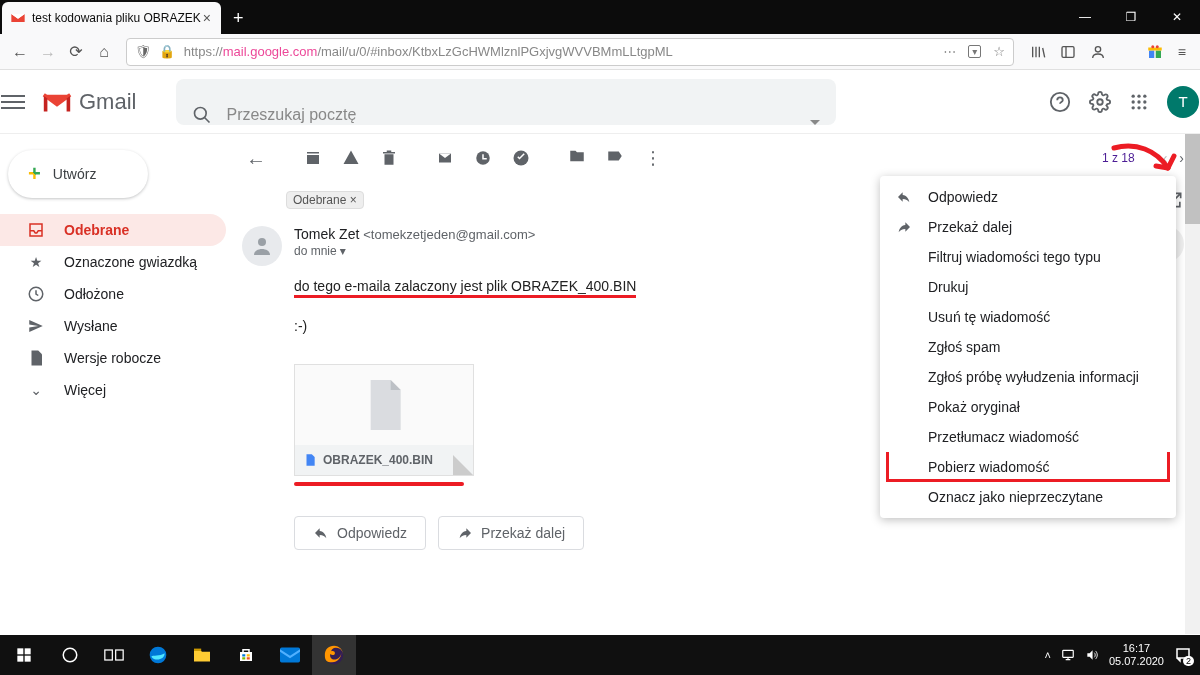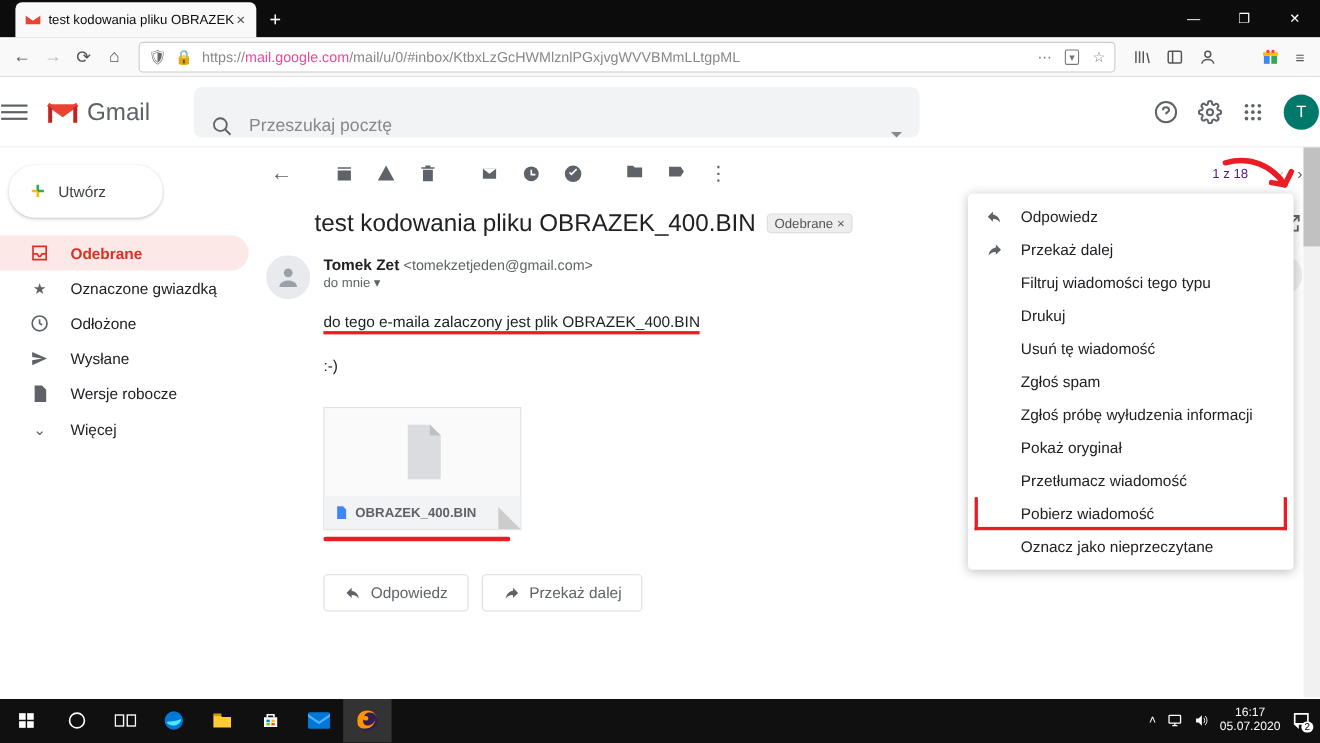--- a/index.html
+++ b/index.html
@@ -1,19 +1,19 @@
 <!DOCTYPE html>
 <html><head>
 <meta charset="utf-8">
 <style>
 html,body{margin:0;padding:0;font-family:Arial,"Helvetica Neue",sans-serif;font-size:14px;color:#202124;background:#fff;width:1200px;height:675px;overflow:hidden}
 *{box-sizing:border-box}
 
 .titlebar{height:34px;background:#0c0c0c;display:flex;align-items:flex-end}
-.tab{height:32px;background:#f9f9fa;color:#0c0c0c;display:flex;align-items:center;padding:0 8px;border-top-left-radius:6px;border-top-right-radius:6px;min-width:190px;max-width:220px;font-size:12px;margin-left:14px}
+.tab{height:32px;background:#f9f9fa;color:#0c0c0c;display:flex;align-items:center;padding:0 8px;border-top-left-radius:6px;border-top-right-radius:6px;min-width:190px;max-width:220px;font-size:12px;margin-left:2px}
 .tab .favicon{width:16px;height:16px;margin-right:6px;display:inline-flex;align-items:center;justify-content:center}
 .tab .title{flex:1;white-space:nowrap;overflow:hidden;text-overflow:ellipsis}
 .tab .close{font-size:14px;color:#555;padding:0 2px}
 .titlebar .newtab{color:#fff;font-size:18px;padding:0 12px;height:32px;display:flex;align-items:center}
 .titlebar .spacer{flex:1}
 .win-controls{display:flex;height:34px;color:#fff}
 .win-controls div{width:46px;display:flex;align-items:center;justify-content:center;font-size:12px}
 .url-bar{height:36px;background:#f9f9fa;border-bottom:1px solid #e0e0e0;display:flex;align-items:center;padding:0 6px}
 .url-bar .navbtn{width:28px;height:28px;display:flex;align-items:center;justify-content:center;color:#555;font-size:16px;border-radius:4px}
 .url-bar .navbtn.disabled{color:#bbb}
@@ -48,21 +48,21 @@
 .toolbar .tb-sep{width:14px}
 .toolbar .counter{margin-left:auto;font-size:12px;color:#4c1d95}
 .toolbar .pager{display:flex;gap:12px;margin-left:16px;color:#bbb}
 .subject-row{display:flex;align-items:center;padding:8px 0 8px 60px}
 .subject{font-size:22px;color:#202124;margin-right:10px}
 .chip{background:#eee;border:1px solid #ddd;border-radius:4px;padding:1px 6px;font-size:12px;color:#555}
 .subject-actions{margin-left:auto;display:flex;gap:16px;color:#5f6368}
 .msg-head{display:flex;align-items:flex-start;padding:8px 0 4px 16px}
 .av{width:40px;height:40px;border-radius:50%;background:#e8eaed;color:#9aa0a6;display:flex;align-items:center;justify-content:center;font-size:20px;margin-right:12px}
 .sender{font-size:14px}
-.sender b{font-weight:bold}
+.sender b{font-weight:normal}
 .sender .email{color:#5f6368;font-size:13px}
 .sender .to{color:#5f6368;font-size:12px;margin-top:2px;display:flex;align-items:center;gap:3px}
 .msg-meta{margin-left:auto;display:flex;align-items:center;gap:14px;color:#5f6368;font-size:13px}
 .body{padding:8px 0 0 68px;font-size:14px;color:#222}
 .underline-red{border-bottom:3px solid #ec1c24;display:inline-block;padding-bottom:1px}
 .attach{margin:30px 0 6px 68px;width:180px;height:112px;border:1px solid #e0e0e0;position:relative;background:#fafafa;display:flex;flex-direction:column}
 .attach .preview{flex:1;display:flex;align-items:center;justify-content:center}
 .attach .bar{height:30px;background:#f1f3f4;display:flex;align-items:center;padding:0 8px;font-size:12px;color:#5f6368;gap:6px}
 .attach .fold{position:absolute;right:0;bottom:0;width:0;height:0;border-left:20px solid #ccc;border-top:20px solid transparent}
 .attach-under{height:4px;background:#ec1c24;width:170px;margin:3px 0 0 68px;border-radius:2px}
@@ -322,21 +322,20 @@
         <span style="font-size:18px">⋮</span>
       </div>
       <span class="counter">1 z 18</span>
       <div class="pager">
         <span>‹</span>
         <span style="color:#5f6368">›</span>
       </div>
     </div>
 
     <div class="subject-row">
-      <span class="subject">test kodowania pliku OBRAZEK_400.BIN</span>
       <span class="chip"><span>Odebrane</span> ×</span>
       <div class="subject-actions">
         <span>
             <svg width="20" height="20" viewBox="0 0 24 24" fill="#5f6368">
               <path d="M6 2h12v5H6zM4 9h16v8h-3v5H7v-5H4zm5 8h6v4H9z"></path>
             </svg>
           </span>
         <span>
             <svg width="20" height="20" viewBox="0 0 24 24" fill="none" stroke="#5f6368" stroke-width="2">
               <path d="M14 4h6v6M20 4l-9 9M19 14v6H5V6h6"></path>

